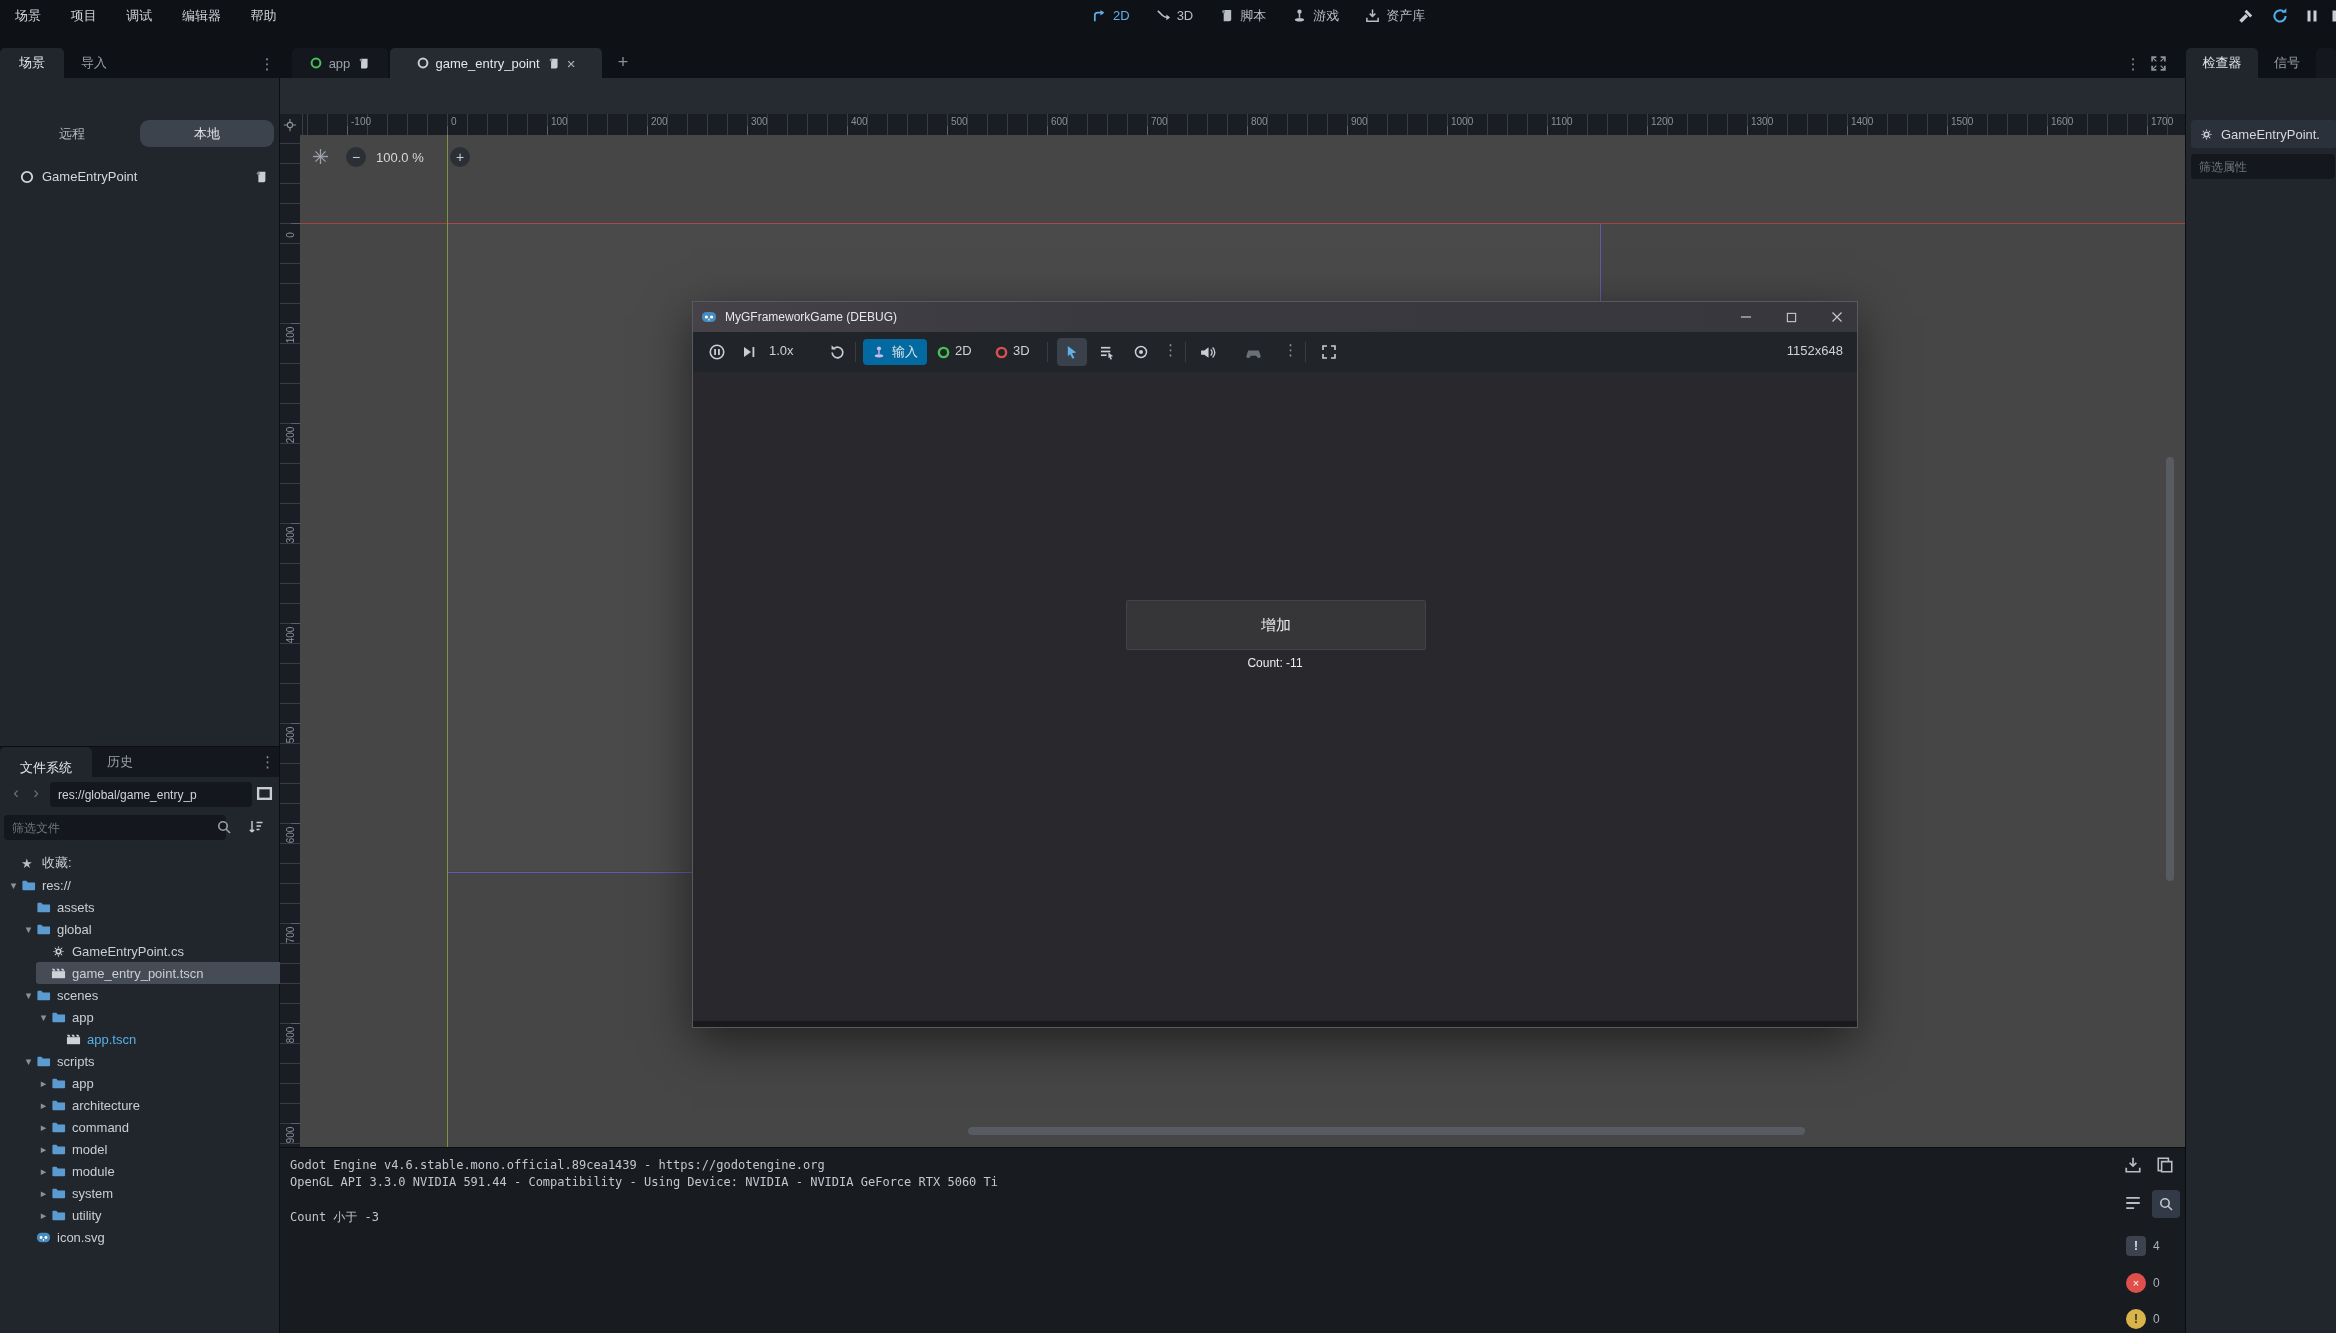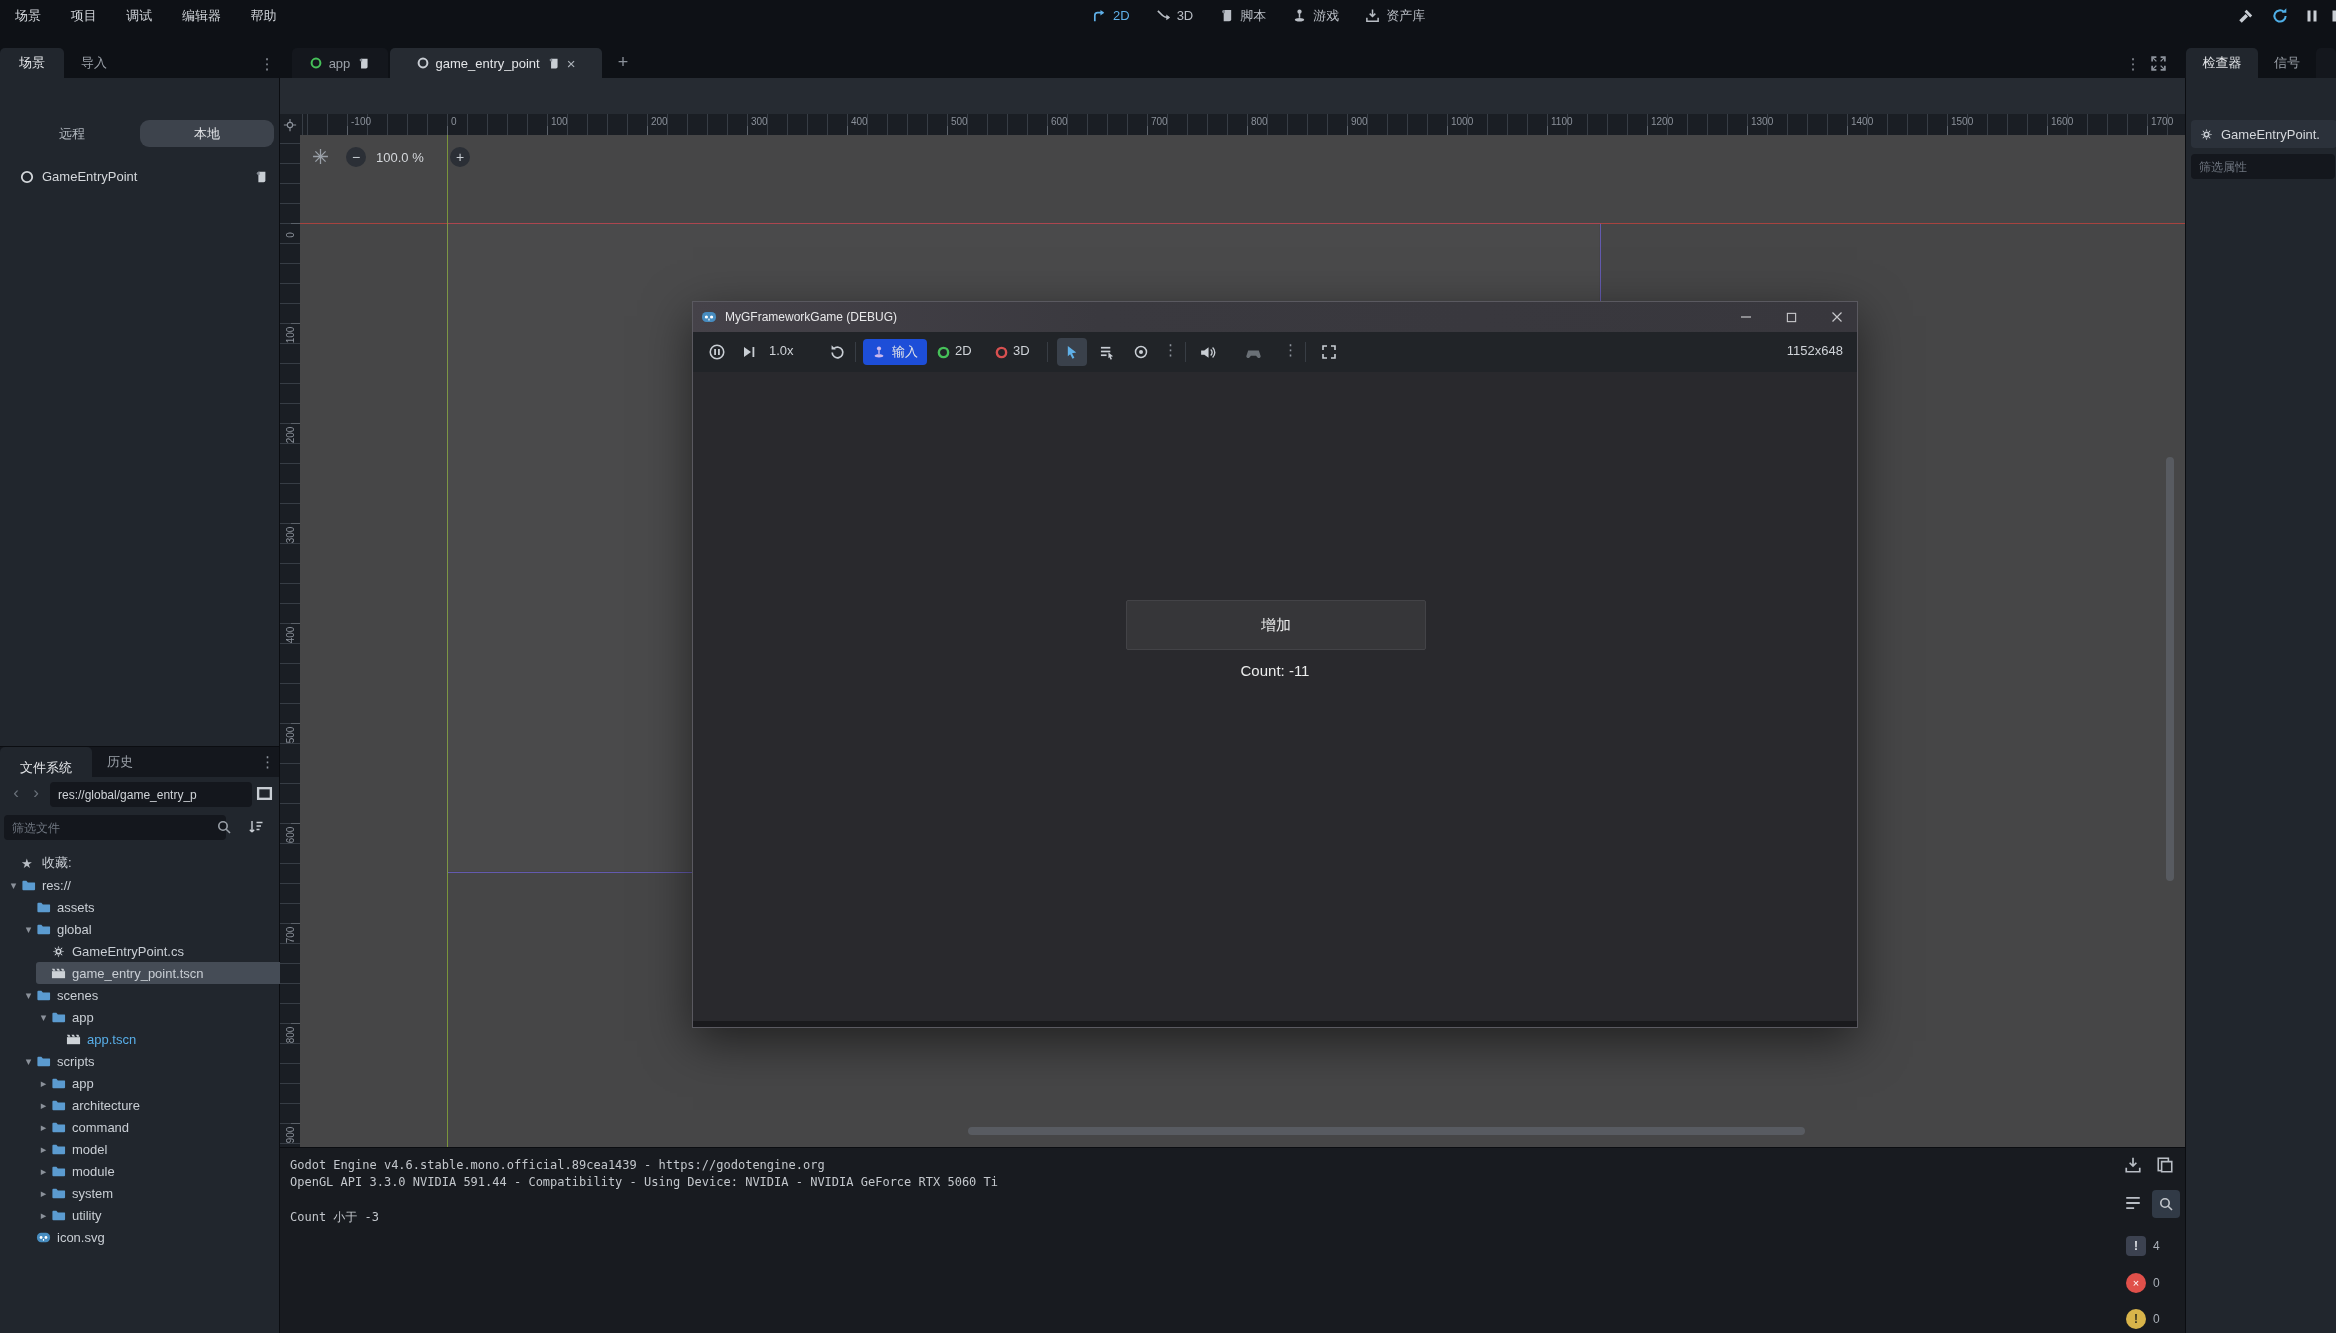--- a/index.html
+++ b/index.html
@@ -709,21 +709,21 @@
             </svg>
           </span>
         <span class="abs" style="left:76px;top:11px;color:#cfd3d8;">1.0x</span>
         <span class="g ic" style="left:132px;">
             <svg width="17" height="17" viewBox="0 0 16 16">
               <path d="M3 8a5 5 0 1 0 1.6-3.7" stroke="#c9ced4" stroke-width="1.6" fill="none"></path>
               <path d="M2.4 1.2v4h4z" fill="#c9ced4"></path>
             </svg>
           </span>
         <span class="gsep" style="left:162px;"></span>
-        <span class="abs" style="left:170px;top:7px;width:64px;height:26px;background:#1d4ed8;border-radius:4px;display:flex;align-items:center;justify-content:center;gap:6px;color:#e3e5e8;">
+        <span class="abs" style="left:170px;top:7px;width:64px;height:26px;background:#0369a1;border-radius:4px;display:flex;align-items:center;justify-content:center;gap:6px;color:#e3e5e8;">
           <span class="ic">
               <svg width="14" height="14" viewBox="0 0 16 16">
                 <circle cx="8" cy="4" r="2.4" fill="#cbb8ee"></circle>
                 <rect x="7.2" y="6" width="1.6" height="4.2" fill="#cbb8ee"></rect>
                 <path d="M3 12.4c0-1.1 2.2-1.9 5-1.9s5 .8 5 1.9-2.2 1.9-5 1.9-5-.8-5-1.9z" fill="#cbb8ee"></path>
               </svg>
             </span>
           <span>输入</span>
         </span>
         <span class="g ic" style="left:242px;width:16px;">
@@ -779,21 +779,21 @@
             <svg width="16" height="16" viewBox="0 0 16 16">
               <path d="M2 6V2h4M10 2h4v4M14 10v4h-4M6 14H2v-4" stroke="#c9ced4" stroke-width="1.6" fill="none"></path>
             </svg>
           </span>
         <span class="abs" style="right:14px;top:11px;color:#cfd3d8;">1152x648</span>
       </div>
       <div id="gwcontent" class="abs">
         <div class="gbtn" style="top:228px;background:#363639;">
             <span>增加</span>
           </div>
-        <div class="abs" style="left:433px;top:290px;width:298px;text-align:center;font-size:15px;color:#eceded;">Count: -11</div>
+        <div class="abs" style="left:433px;top:284px;width:298px;text-align:center;font-size:12px;color:#eceded;">Count: -11</div>
       </div>
       <div id="gwbottom" class="abs"></div>
     </div>
 
     <div class="scrollthumb" style="left:668px;top:992px;width:837px;height:8px;"></div>
     <div class="scrollthumb" style="left:1866px;top:322px;width:8px;height:424px;"></div>
   </div>
 
   <div id="rightdock" class="abs">
     <div class="abs" style="left:5px;top:42px;width:146px;height:28px;background:#2b313a;border-radius:4px;display:flex;align-items:center;overflow:hidden;">

